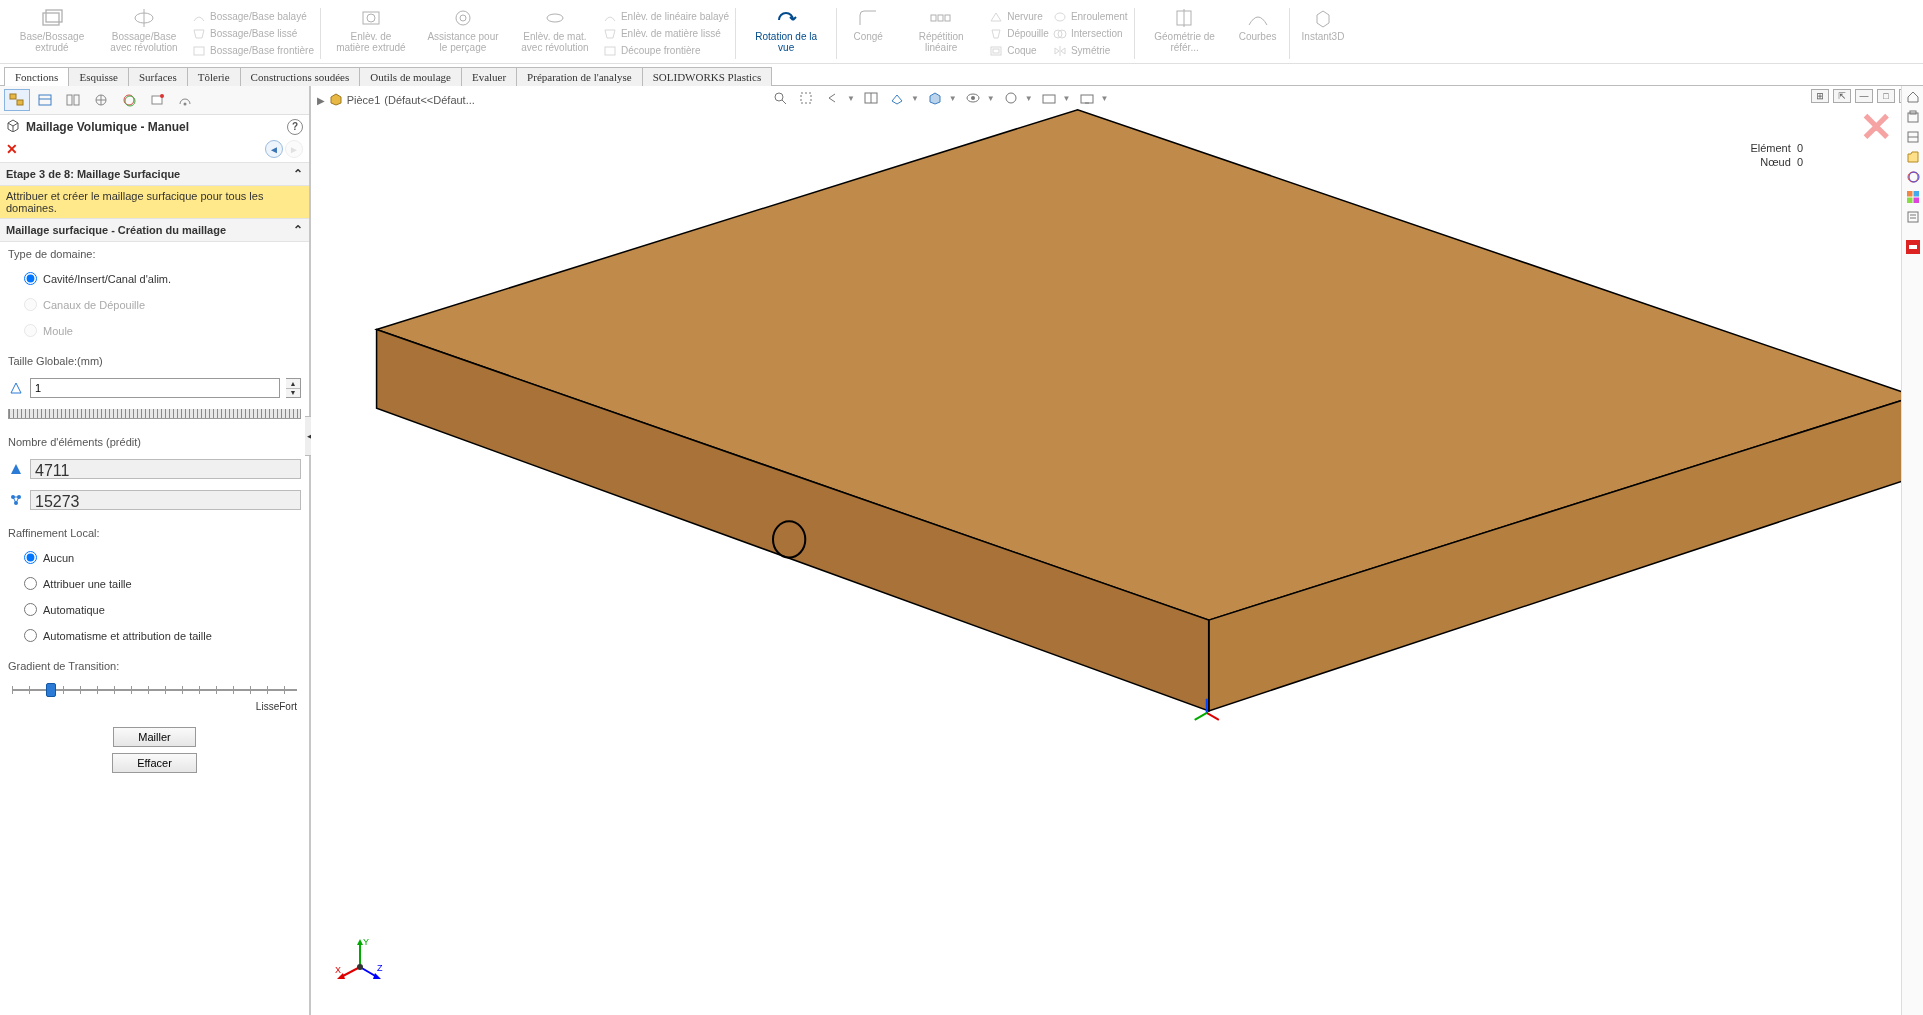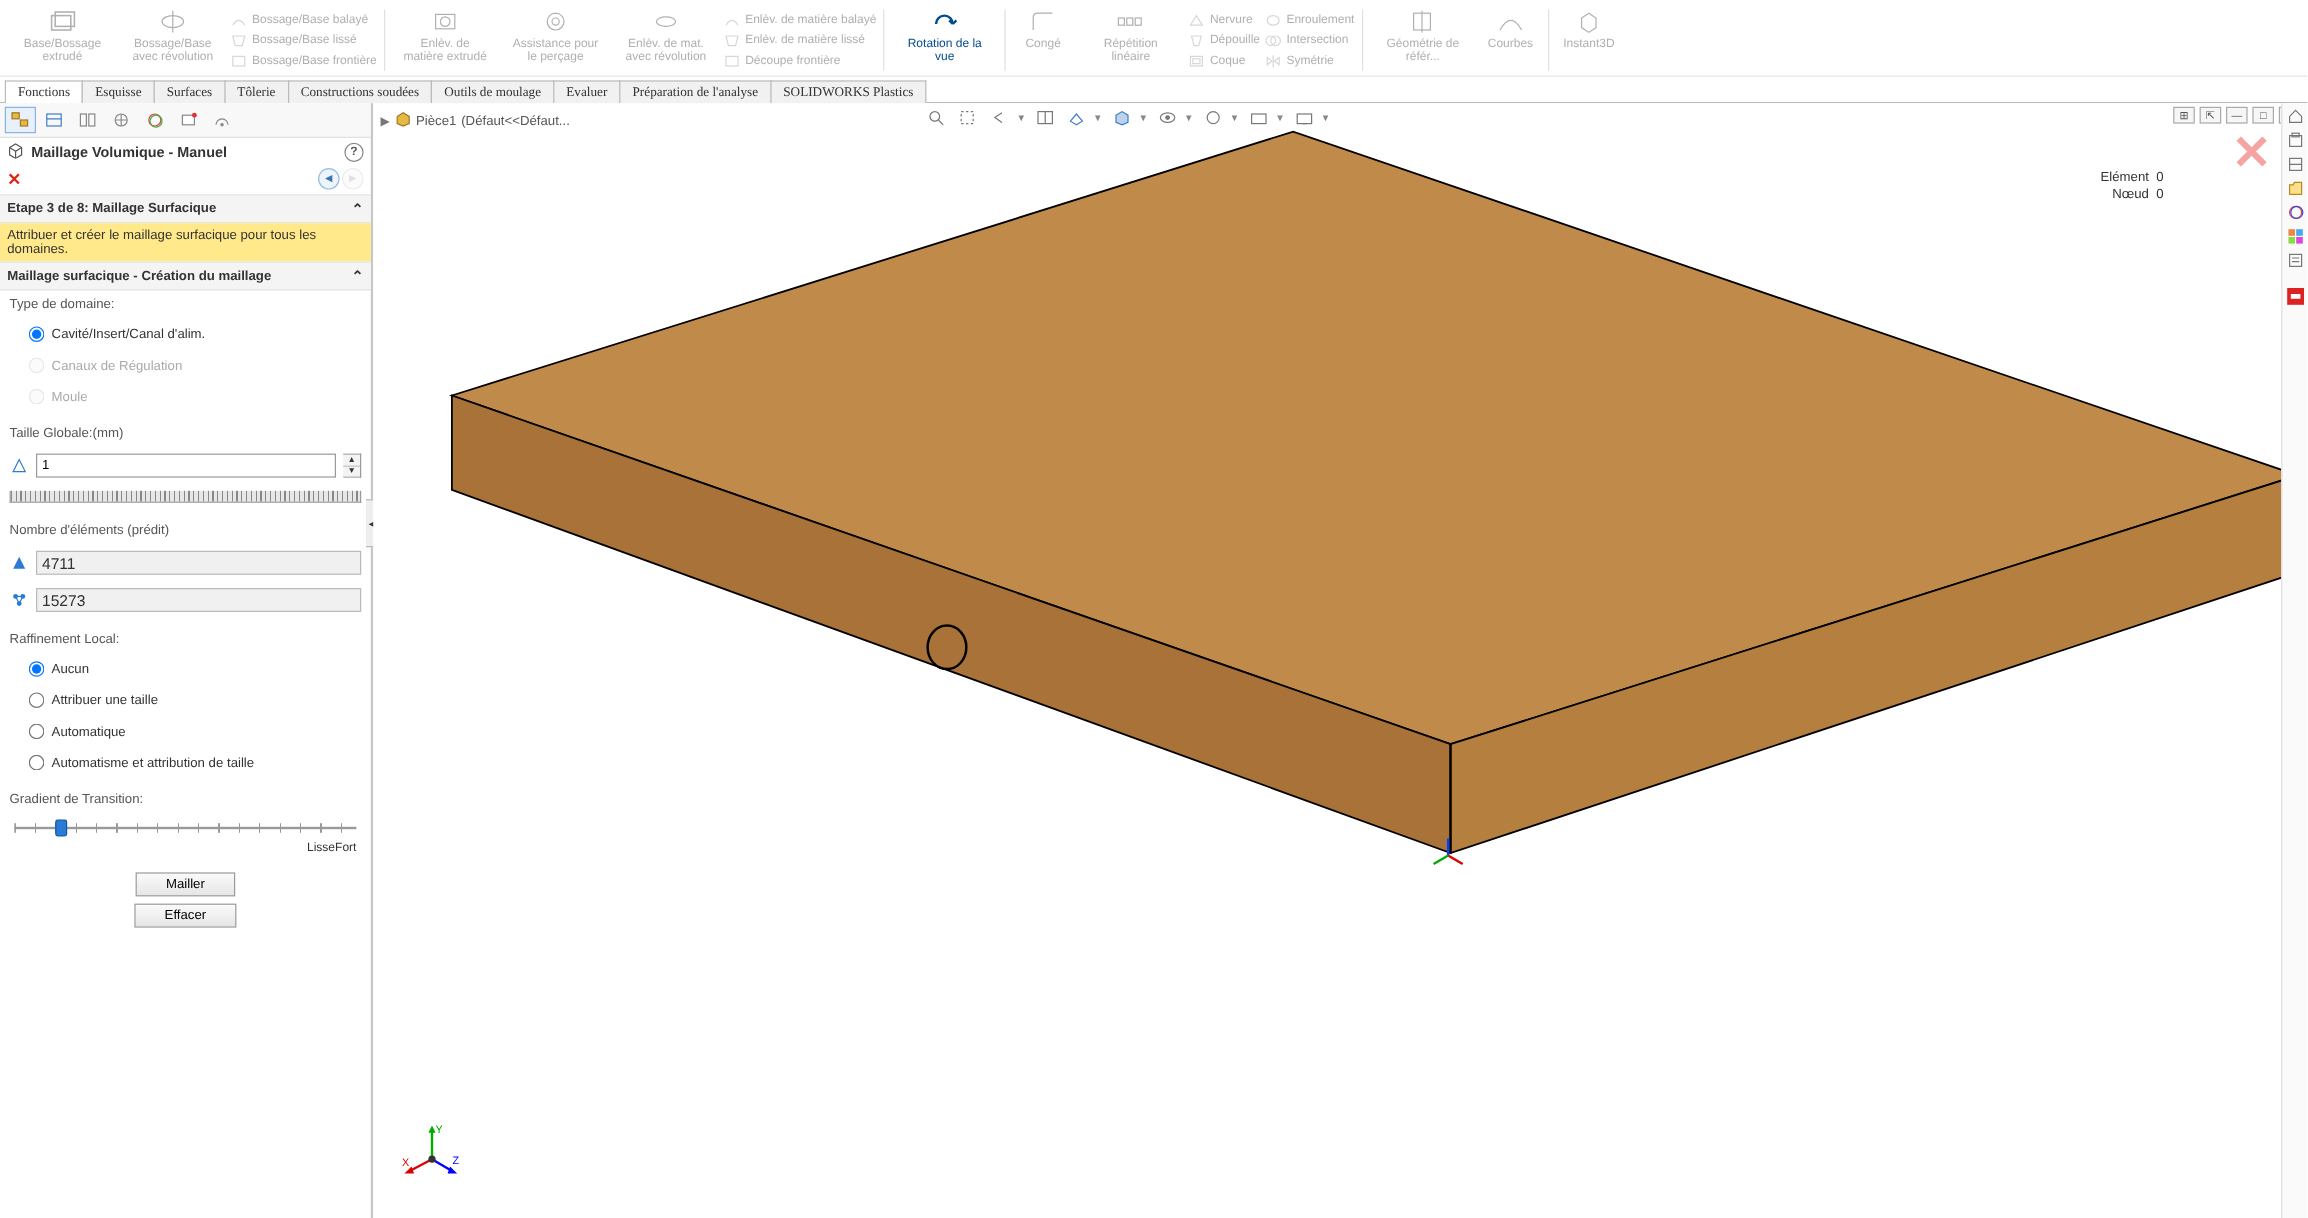--- a/index.html
+++ b/index.html
@@ -47,21 +47,21 @@
 .lbl-sub{color:#555;}
 .lbl-dis{color:#aaa;}
 
 .global-row{display:flex;align-items:center;gap:6px;}
 .num-input{flex:1;border:1px solid #999;padding:2px 4px;height:20px;font-size:11px;}
 .spin{display:flex;flex-direction:column;border:1px solid #999;border-left:none;height:20px;}
 .spin div{flex:1;width:14px;display:flex;align-items:center;justify-content:center;font-size:7px;background:#f3f3f3;cursor:pointer;border-bottom:1px solid #bbb;}
 .spin div:last-child{border-bottom:none;}
 .ruler{height:10px;background:repeating-linear-gradient(90deg,#888 0,#888 1px,#e7e7e7 1px,#e7e7e7 4px);border:1px solid #999;border-top:none;}
 
-.ro-input{flex:1;border:1px solid #bbb;background:#f0f0f0;padding:2px 4px;height:20px;font-size:13px;}
+.ro-input{flex:1;border:1px solid #bbb;background:#f0f0f0;padding:2px 4px;height:20px;font-size:16px;}
 .mini-ico{width:16px;height:16px;display:flex;align-items:center;justify-content:center;}
 
 .slider-wrap{padding:0 4px;}
 .slider-track{position:relative;height:14px;}
 .slider-line{position:absolute;left:0;right:0;top:6px;height:2px;background:#999;}
 .slider-ticks{position:absolute;left:0;right:0;top:3px;height:8px;background:repeating-linear-gradient(90deg,#999 0,#999 1px,transparent 1px,transparent 17px);}
 .slider-thumb{position:absolute;top:0;width:10px;height:14px;background:#2a7ad6;border:1px solid #1159a6;border-radius:2px;}
 
 .btn{border:1px solid #999;background:linear-gradient(#fafafa,#e6e6e6);padding:3px 24px;font-size:11px;cursor:pointer;}
 .btn-row{display:flex;flex-direction:column;align-items:center;gap:6px;margin-top:4px;}
@@ -161,21 +161,21 @@
           <ellipse cx="12" cy="11" rx="8" ry="4" fill="none" stroke="#b0b0b0"></ellipse>
         </svg>
       </div>
     <div class="ribbon-label">Enlèv. de mat. avec révolution</div>
   </div>
   <div class="ribbon-col">
     <div class="ribbon-mini">
         <svg width="14" height="12">
           <path d="M2 10 Q7 2 12 10" fill="none" stroke="#b0b0b0"></path>
         </svg>
-        <span>Enlèv. de matière balayé</span>
+        <span>Enlèv. de linéaire balayé</span>
       </div>
     <div class="ribbon-mini">
         <svg width="14" height="12">
           <path d="M2 2 L12 2 L10 10 L4 10 Z" fill="none" stroke="#b0b0b0"></path>
         </svg>
         <span>Enlèv. de matière lissé</span>
       </div>
     <div class="ribbon-mini">
         <svg width="14" height="12">
           <rect x="2" y="2" width="10" height="8" fill="none" stroke="#b0b0b0"></rect>
@@ -374,21 +374,21 @@
     </div>
 
     <div class="section-body">
       <div class="lbl-sub">Type de domaine:</div>
       <div class="radio-row" style="padding-left:16px">
         <input type="radio" checked="" style="">
         <span>Cavité/Insert/Canal d'alim.</span>
       </div>
       <div class="radio-row" style="padding-left:16px">
         <input type="radio" disabled="" class="dis" style="">
-        <span class="lbl-dis">Canaux de Régulation</span>
+        <span class="lbl-dis">Canaux de Dépouille</span>
       </div>
       <div class="radio-row" style="padding-left:16px">
         <input type="radio" disabled="" class="dis" style="">
         <span class="lbl-dis">Moule</span>
       </div>
 
       <div style="margin-top:6px" class="lbl-sub">Taille Globale:(mm)</div>
       <div class="global-row">
         <span class="mini-ico">
             <svg width="14" height="14">

